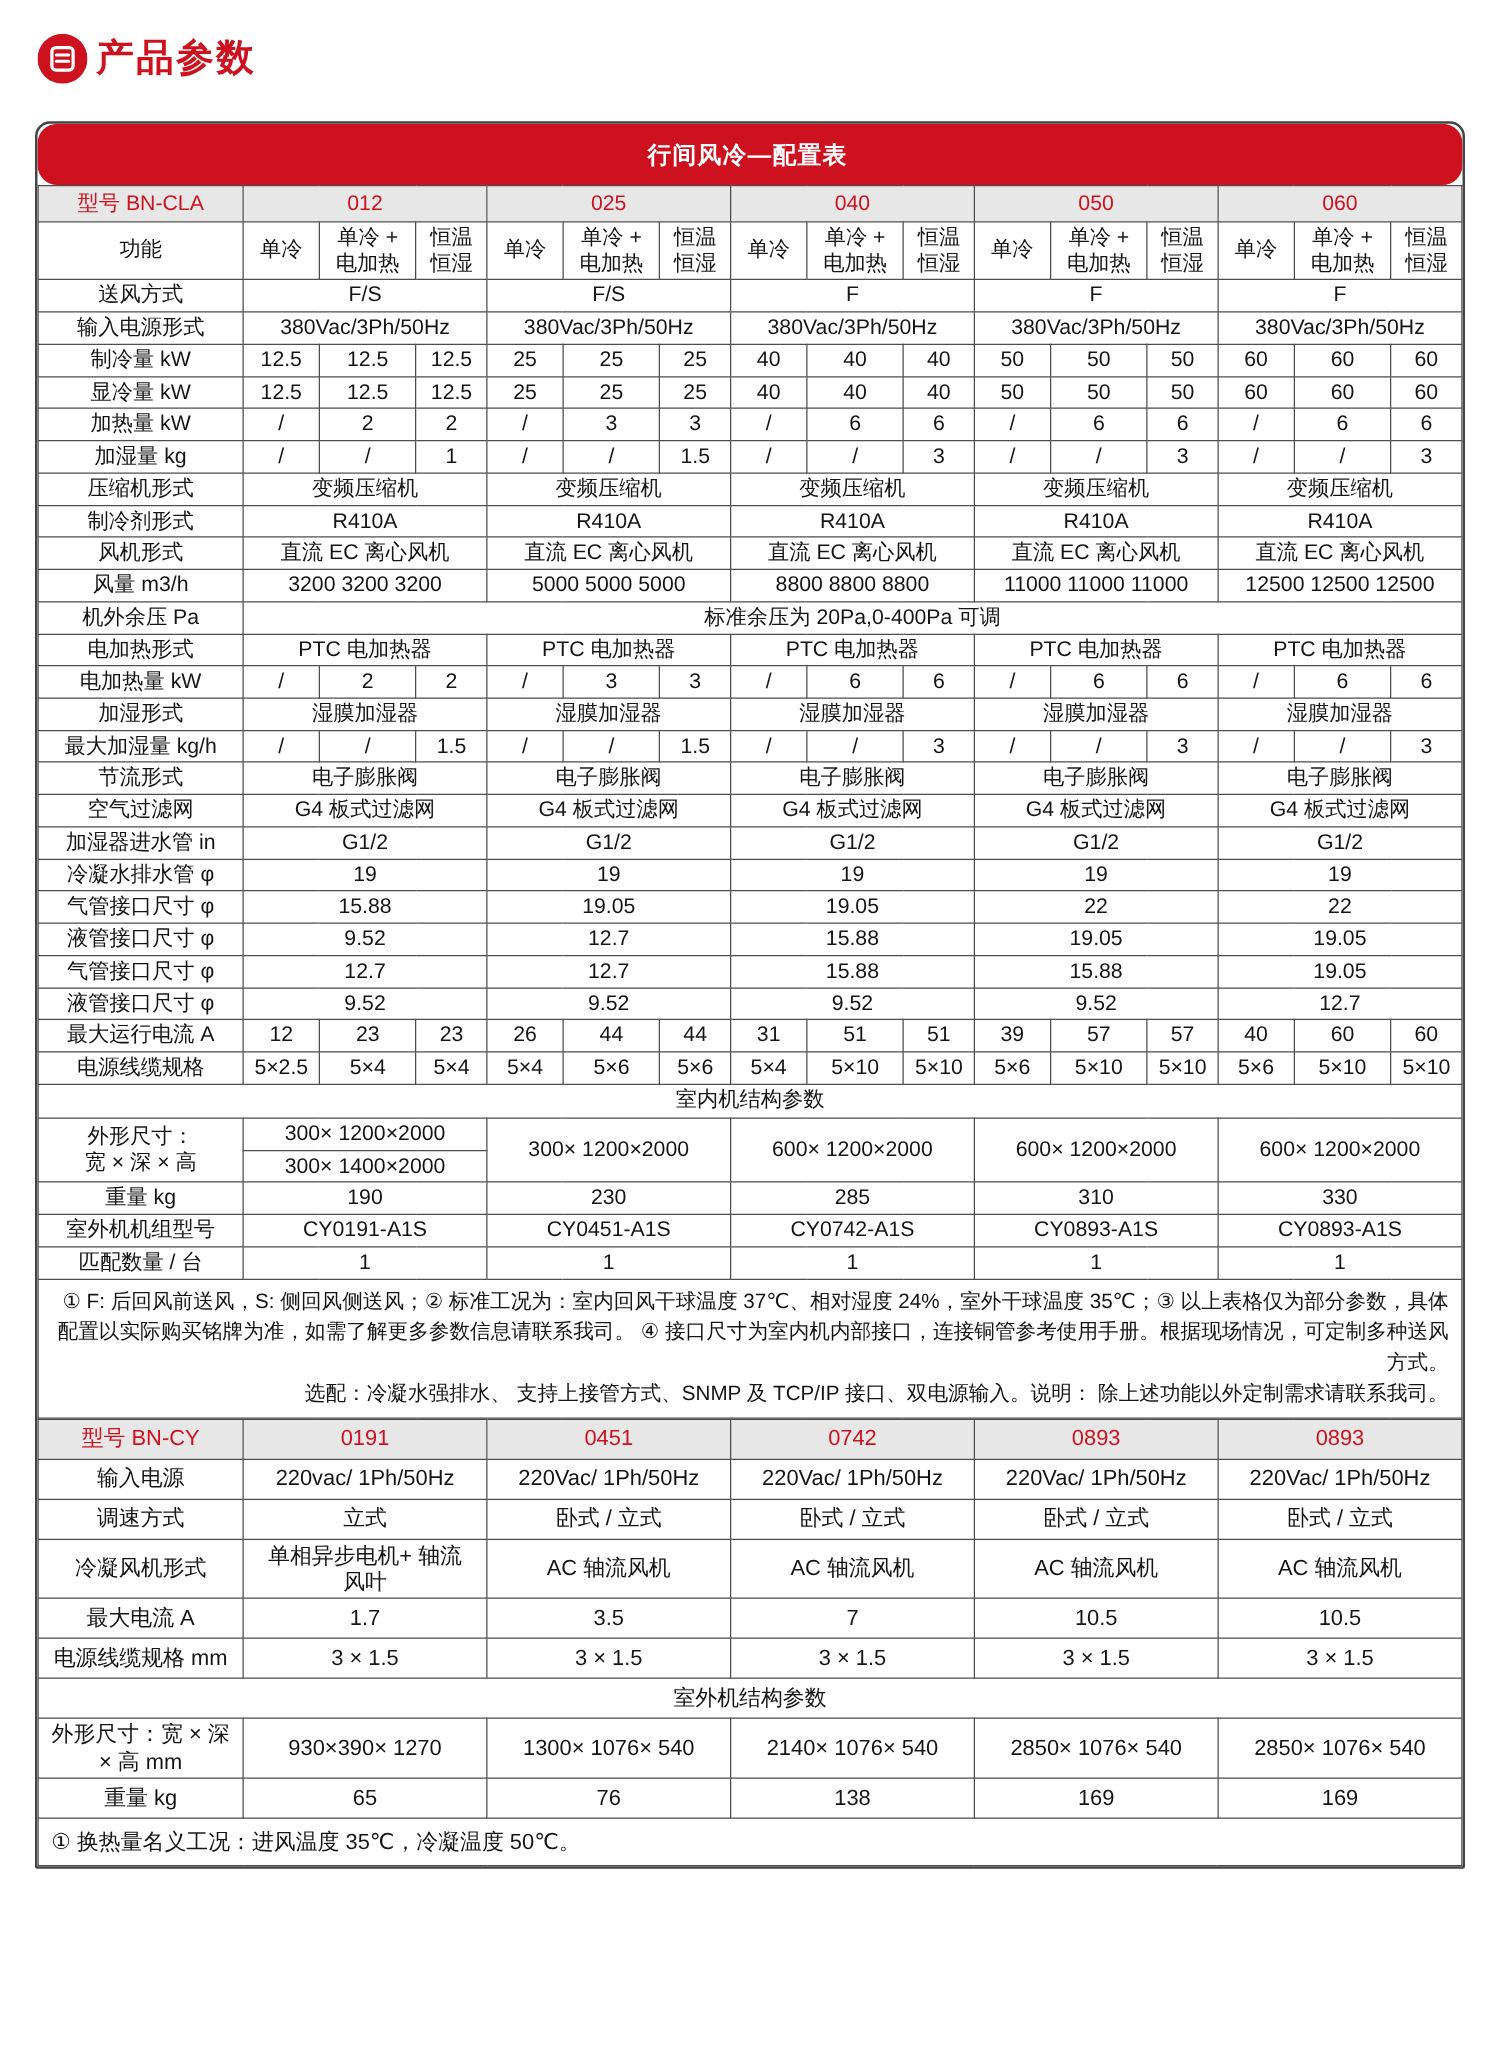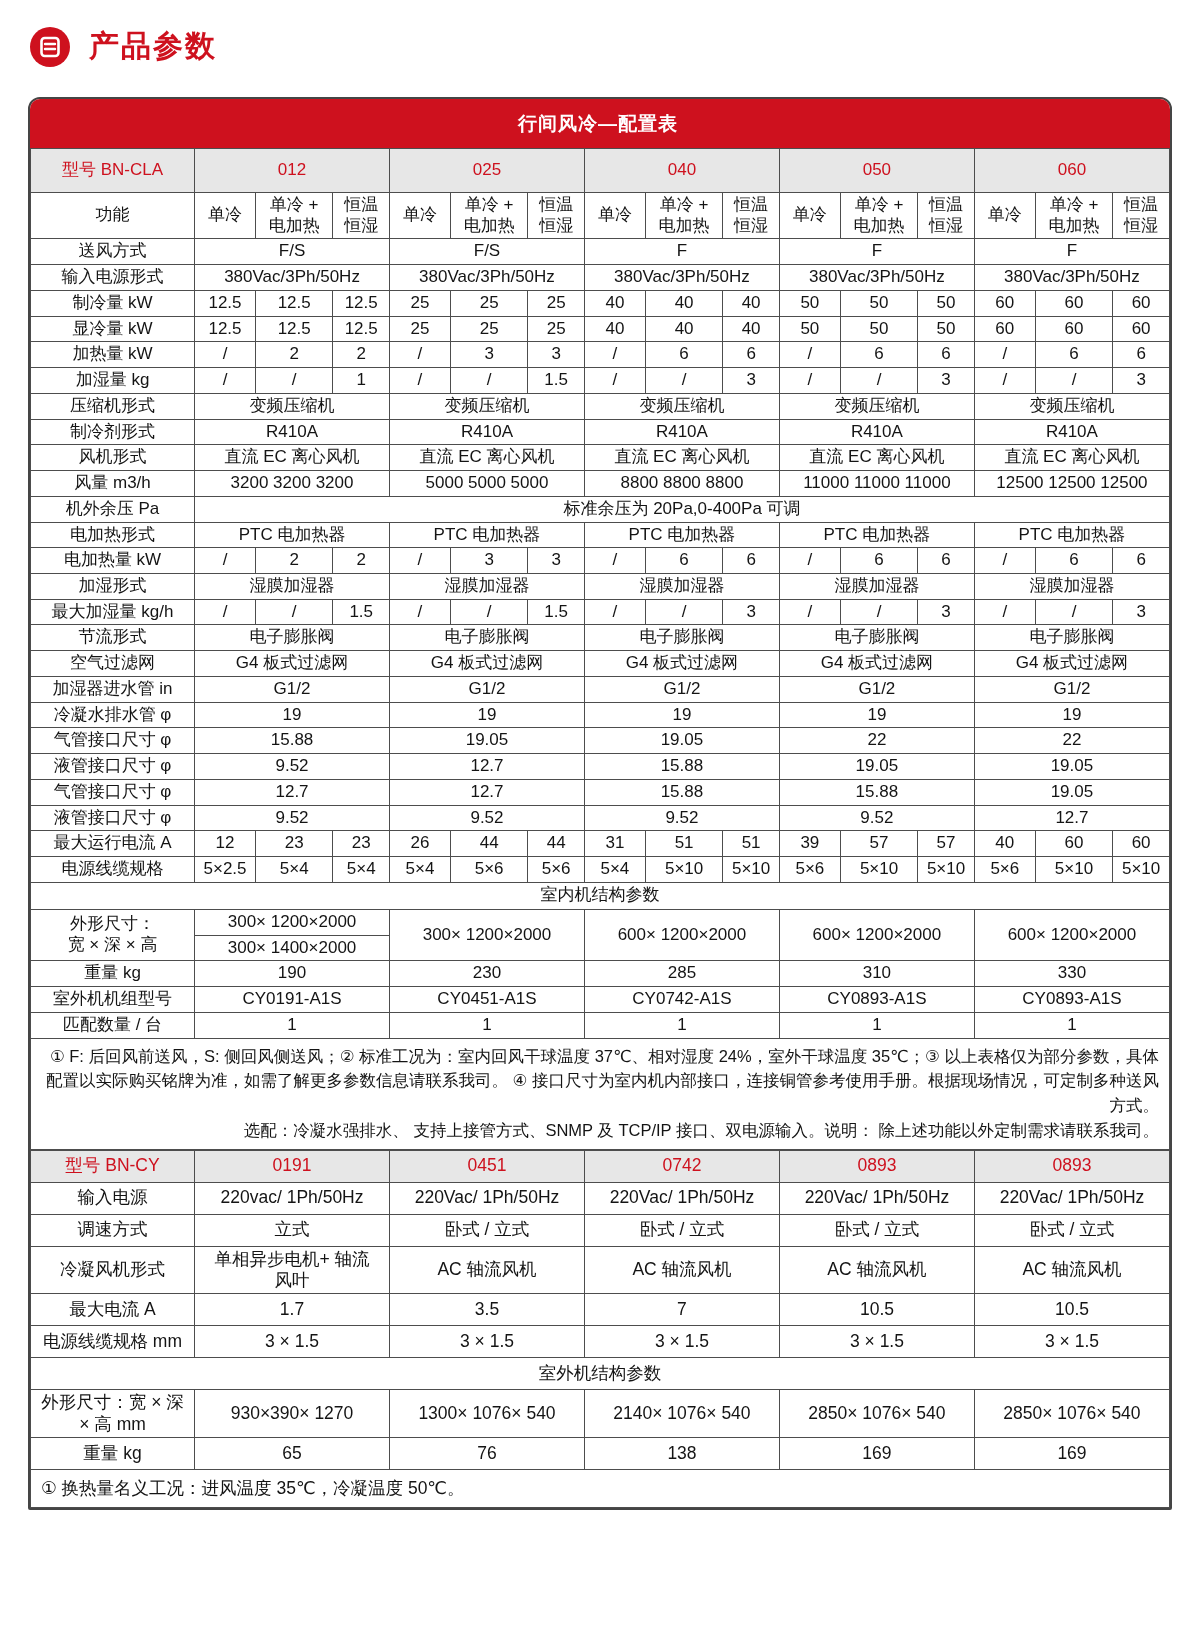--- a/index.html
+++ b/index.html
@@ -1,34 +1,34 @@
 <!DOCTYPE html>
 <html style="--accent: #CE111E; --gray: #E7E7E7; --border: #4d4d4d;"><head>
 <meta charset="utf-8">
 <style>
   :root { --accent:#CE111E; --border:#4d4d4d; --gray:#E7E7E7; }
   * { box-sizing:border-box; }
   html,body { margin:0; padding:0; background:#fff; }
   body { width:1200px; font-family:"Liberation Sans","DejaVu Sans",sans-serif; color:#141414; }
   .page { padding:22px 28px 10px 28px; }
 
-  .title-bar { display:flex; align-items:center; gap:19px; margin:4px 0 30px 2px; }
+  .title-bar { display:flex; align-items:center; gap:7px; margin:4px 0 30px 2px; }
   .title-icon { width:40px; height:40px; flex:0 0 auto; }
   .title-text { color:var(--accent); font-size:30px; font-weight:bold; letter-spacing:2px; }
 
   .tables-wrap { border:2px solid #454545; border-radius:12px 12px 2px 2px; overflow:hidden; }
   .red-header { background:var(--accent); color:#fff; text-align:center; font-size:19px;
-                font-weight:bold; padding:12px 4px 11px 0; letter-spacing:1px; }
+                font-weight:bold; padding:12px 4px 11px 0; letter-spacing:1px;border-radius:16px; }
 
   table { width:100%; border-collapse:collapse; table-layout:fixed; }
   td { border:1px solid var(--border); text-align:center; vertical-align:middle;
        font-size:17px; line-height:1.22; padding:2px 2px; height:25px; overflow:hidden; }
   #t2 td { height:32px; font-size:17.5px;margin-top:29px; }
 
-  tr.model-row td { background:var(--gray); color:var(--accent); height:44px; }
+  tr.model-row td { background:var(--gray); color:var(--accent); height:29px; }
   td.sec { height:27px; }
   td.notes { text-align:left; padding:5px 10px 6px 10px; font-size:16.5px; line-height:1.5; height:auto; }
   td.notes div { margin:0;text-align:right; }
   td div { pointer-events:none; }
 </style>
 </head>
 <body>
 
 <div class="page">
 

